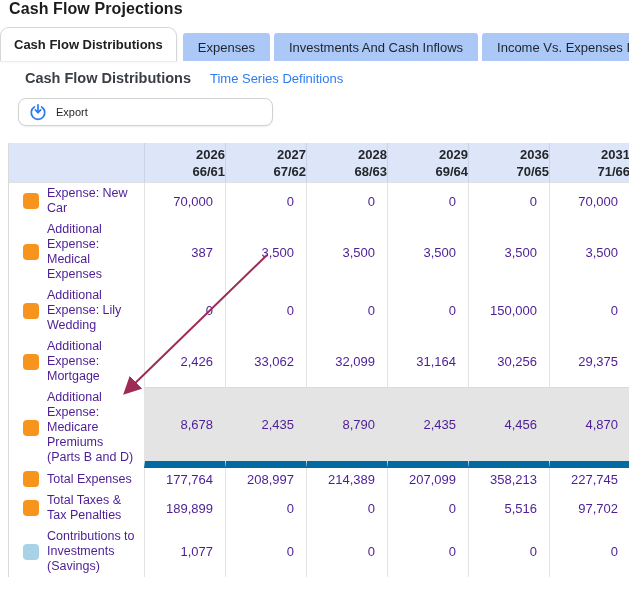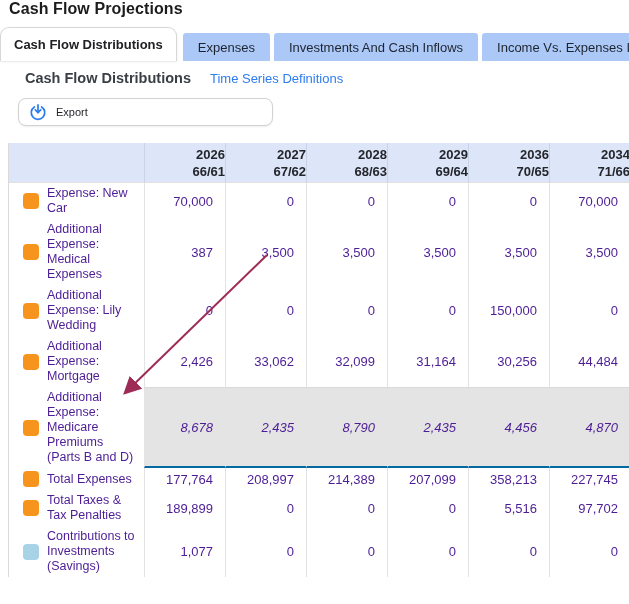--- a/index.html
+++ b/index.html
@@ -38,21 +38,21 @@
     font-weight:700;font-size:13px;color:#24262b;border-bottom:1px solid #e0e0e0;box-sizing:border-box;}
   .th-label{width:135px;flex:none;}
   .th{width:81px;flex:none;display:flex;flex-direction:column;align-items:flex-end;justify-content:center;
     line-height:17px;border-left:1px solid rgba(90,110,150,.16);box-sizing:border-box;}
   .trow{display:flex;color:#4c1d95;}
   .label-cell{width:135px;flex:none;display:flex;align-items:center;padding:3px 0;box-sizing:border-box;}
   .swatch{width:16px;height:16px;border-radius:4px;margin:0 8px 0 14px;flex:none;}
   .label-text{width:90px;font-size:12.5px;line-height:15px;}
   .val{width:81px;flex:none;display:flex;align-items:center;justify-content:flex-end;
     padding-right:12px;box-sizing:border-box;border-left:1px solid #e3e3e3;font-size:13px;}
-  .trow.highlight .val{background:var(--hl-gray,#e4e4e4);border-top:1px solid #d9d9d9;border-bottom:2px solid #0369a1;font-style:italic;}
+  .trow.highlight .val{background:var(--hl-gray,#e4e4e4);border-top:1px solid #d9d9d9;border-bottom:7px solid #0369a1;}
 
   .arrow-overlay{position:absolute;inset:0;width:629px;height:604px;pointer-events:none;z-index:5;}
 </style>
 </head>
 <body style="--tab-blue: #abc8f6; --header-blue: #dce6f8; --hl-gray: #e4e4e4; --link-blue: #2d7cf0;">
 
 <h1 class="page-title">Cash Flow Projections</h1>
 
 <div class="tabbar">
   <div class="tab-edge"></div>
@@ -104,21 +104,21 @@
   </div>
         <div class="th">
     <span class="yr">2029</span>
     <span class="ag">69/64</span>
   </div>
         <div class="th">
     <span class="yr">2036</span>
     <span class="ag">70/65</span>
   </div>
         <div class="th">
-    <span class="yr">2034</span>
+    <span class="yr">2031</span>
     <span class="ag">71/66</span>
   </div>
       </div>
 
   <div class="trow">
     <div class="label-cell">
       <span class="swatch" style="background: rgb(247, 148, 29);"></span>
       <span class="label-text">Expense: New Car</span>
     </div>
   <div class="val">70,000</div>
@@ -155,21 +155,21 @@
       <div class="trow">
     <div class="label-cell">
       <span class="swatch" style="background: rgb(247, 148, 29);"></span>
       <span class="label-text">Additional Expense: Mortgage</span>
     </div>
   <div class="val">2,426</div>
         <div class="val">33,062</div>
         <div class="val">32,099</div>
         <div class="val">31,164</div>
         <div class="val">30,256</div>
-        <div class="val">44,484</div>
+        <div class="val">29,375</div>
       </div>
       <div class="trow highlight">
     <div class="label-cell">
       <span class="swatch" style="background: rgb(247, 148, 29);"></span>
       <span class="label-text">Additional Expense: Medicare Premiums (Parts B and D)</span>
     </div>
   <div class="val">8,678</div>
         <div class="val">2,435</div>
         <div class="val">8,790</div>
         <div class="val">2,435</div>

